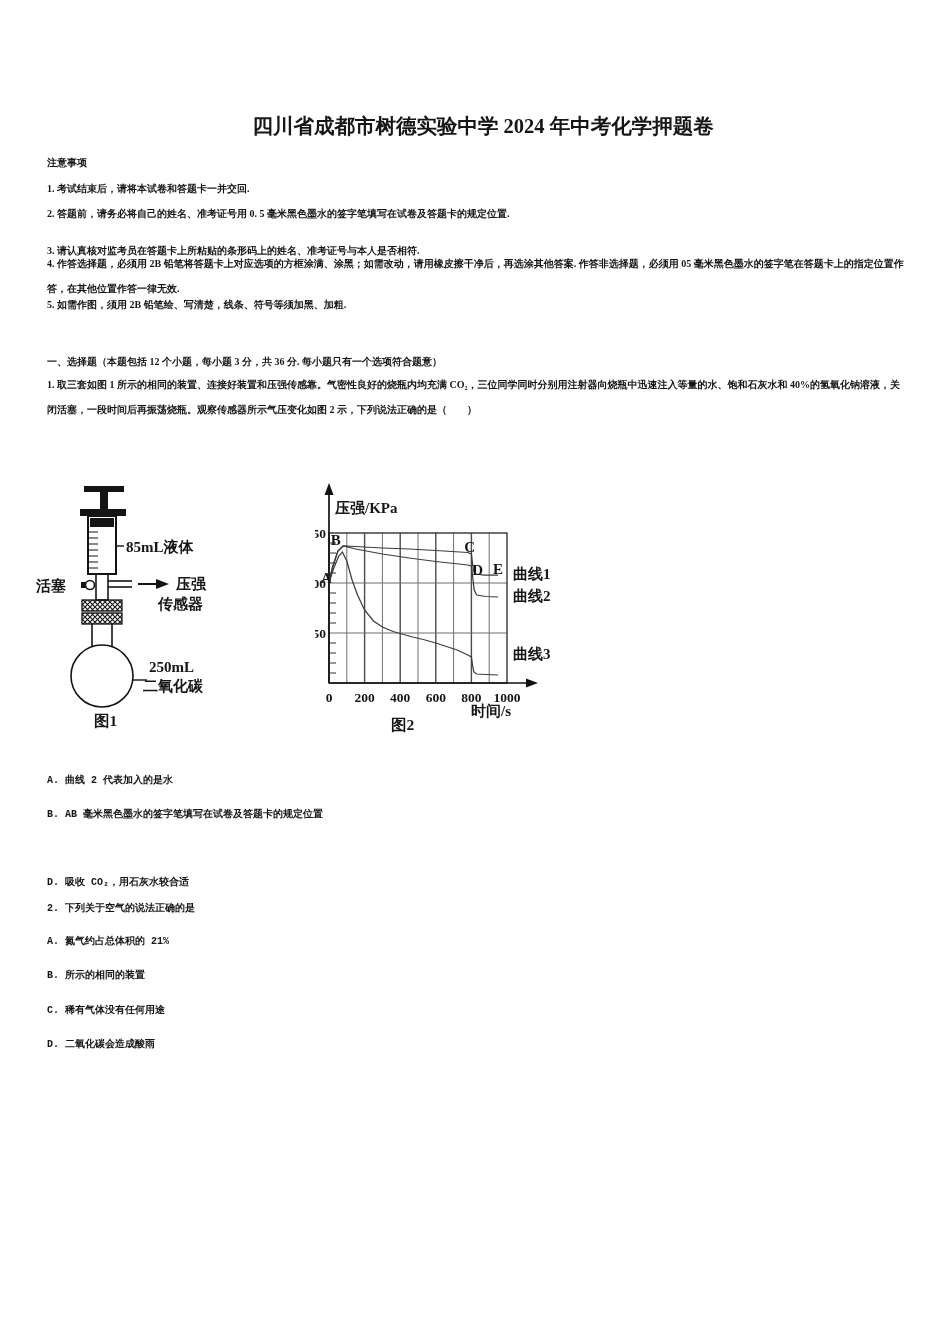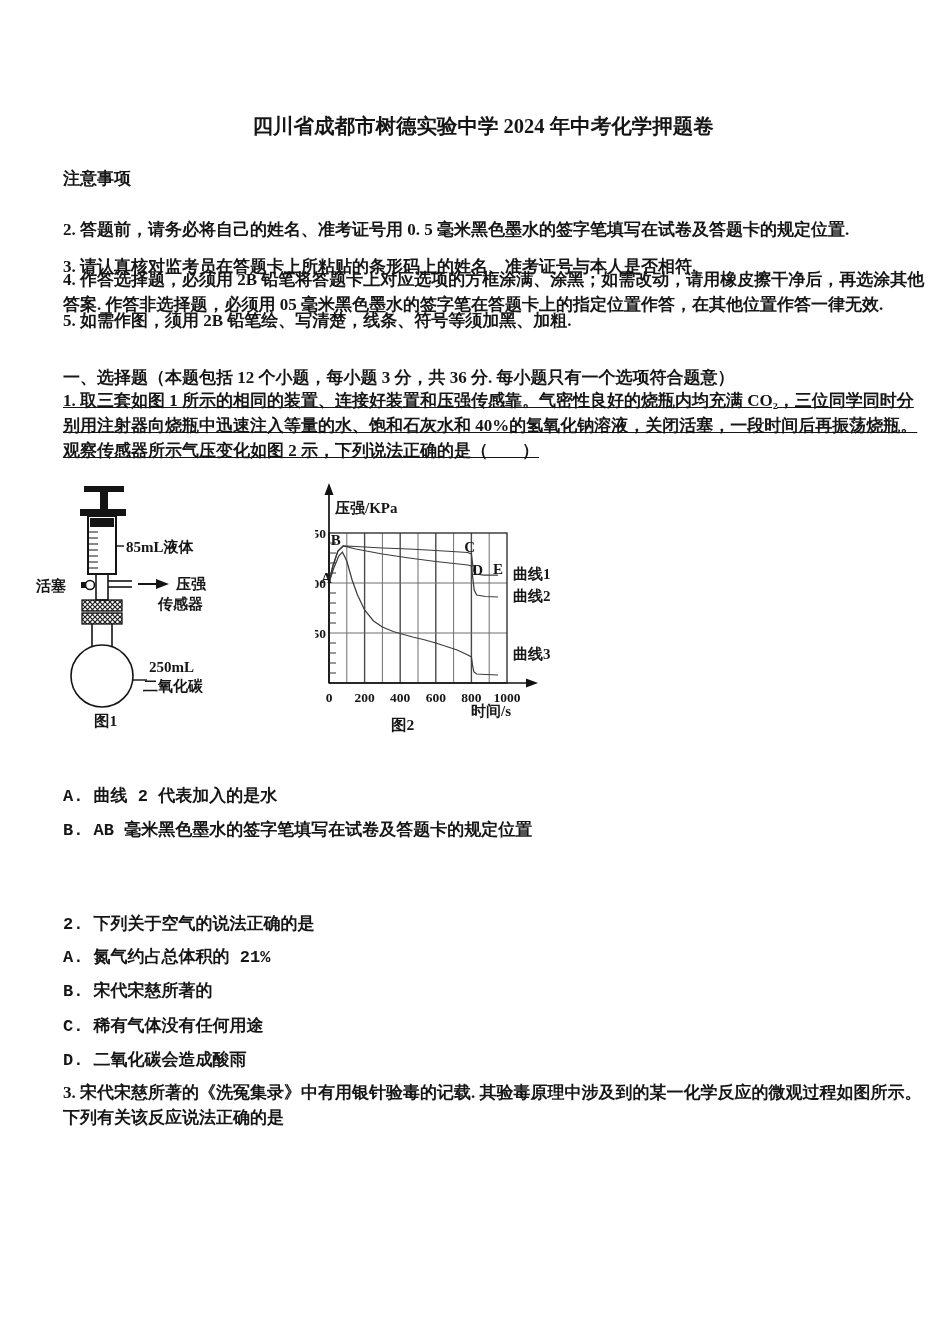--- a/index.html
+++ b/index.html
@@ -1,36 +1,37 @@
 <!DOCTYPE html>
 <html><head>
 <meta charset="utf-8">
 <style>
   html,body{margin:0;padding:0;background:#ffffff;}
   .page{
     position:relative;width:950px;height:1344px;background:#fff;
     font-family:"Liberation Serif","DejaVu Sans",serif;
     font-weight:700;color:#161616;overflow:hidden;
   }
-  .page p{position:absolute;margin:16px;font-size:17px;line-height:25px;width:862px;left:47px;white-space:normal;}
+  .page p{position:absolute;margin:0;font-size:10px;line-height:25px;width:862px;left:47px;white-space:normal;}
   .title{position:absolute;top:112px;left:0;width:950px;text-align:center;font-size:20.5px;margin:0;padding-left:8px;}
   .tight{line-height:19px;font-family:Liberation Mono, monospace;}
-  .qpara{line-height:43px;text-decoration:underline;}
+  .qpara{line-height:43px;}
   .q3para{line-height:41px;}
   .figwrap{position:absolute;}
   svg text{font-family:"Liberation Serif","DejaVu Sans",serif;font-weight:700;fill:#161616;}
 </style>
 </head>
 <body>
 
 <div class="page">
 
   <h1 class="title">四川省成都市树德实验中学 2024 年中考化学押题卷</h1>
 
   <p style="top:150px">注意事项</p>
+  <p style="top:176px">1. 考试结束后，请将本试卷和答题卡一并交回.</p>
   <p style="top:201px">2. 答题前，请务必将自己的姓名、准考证号用 0. 5 毫米黑色墨水的签字笔填写在试卷及答题卡的规定位置.</p>
   <p style="top:238px">3. 请认真核对监考员在答题卡上所粘贴的条形码上的姓名、准考证号与本人是否相符.</p>
   <p style="top:251px">4. 作答选择题，必须用 2B 铅笔将答题卡上对应选项的方框涂满、涂黑；如需改动，请用橡皮擦干净后，再选涂其他答案. 作答非选择题，必须用 05 毫米黑色墨水的签字笔在答题卡上的指定位置作答，在其他位置作答一律无效.</p>
   <p style="top:292px">5. 如需作图，须用 2B 铅笔绘、写清楚，线条、符号等须加黑、加粗.</p>
 
   <p style="top:349px">一、选择题（本题包括 12 个小题，每小题 3 分，共 36 分. 每小题只有一个选项符合题意）</p>
 
   <p class="qpara" style="top:372px">1. 取三套如图 1 所示的相同的装置、连接好装置和压强传感靠。气密性良好的烧瓶内均充满 CO₂，三位同学同时分别用注射器向烧瓶中迅速注入等量的水、饱和石灰水和 40%的氢氧化钠溶液，关闭活塞，一段时间后再振荡烧瓶。观察传感器所示气压变化如图 2 示，下列说法正确的是（　　）</p>
 
   <div class="figwrap" style="left:30px;top:482px;width:280px;height:255px">
@@ -135,22 +136,22 @@
         <text x="11.33" y="103" text-anchor="middle" font-size="15" fill="#1f2633">A</text>
         <text x="20.764" y="65" text-anchor="middle" font-size="15" fill="#1f2633">B</text>
         <text x="154.62" y="72" text-anchor="middle" font-size="15" fill="#1f2633">C</text>
         <text x="162.63" y="95" text-anchor="middle" font-size="15" fill="#1f2633">D</text>
         <text x="183.1" y="94" text-anchor="middle" font-size="15" fill="#1f2633">E</text>
       </svg>
   </div>
 
   <p class="tight" style="top:768px">A. 曲线 2 代表加入的是水</p>
   <p class="tight" style="top:802px">B. AB 毫米黑色墨水的签字笔填写在试卷及答题卡的规定位置</p>
+  <p class="tight" style="top:870px">D. 吸收 CO₂，用石灰水较合适</p>
 
   <p class="tight" style="top:896px">2. 下列关于空气的说法正确的是</p>
   <p class="tight" style="top:929px">A. 氮气约占总体积的 21%</p>
-  <p class="tight" style="top:963px">B. 宋代宋慈所著的</p>
+  <p class="tight" style="top:963px">B. 所示的相同的装置</p>
   <p class="tight" style="top:1032px">D. 二氧化碳会造成酸雨</p>
   <p class="tight" style="top:998px">C. 稀有气体没有任何用途</p>
 
-  <p class="q3para" style="top:1064px">3. 宋代宋慈所著的《洗冤集录》中有用银针验毒的记载. 其验毒原理中涉及到的某一化学反应的微观过程如图所示。下列有关该反应说法正确的是</p>
 
 </div>
 
 </body></html>

